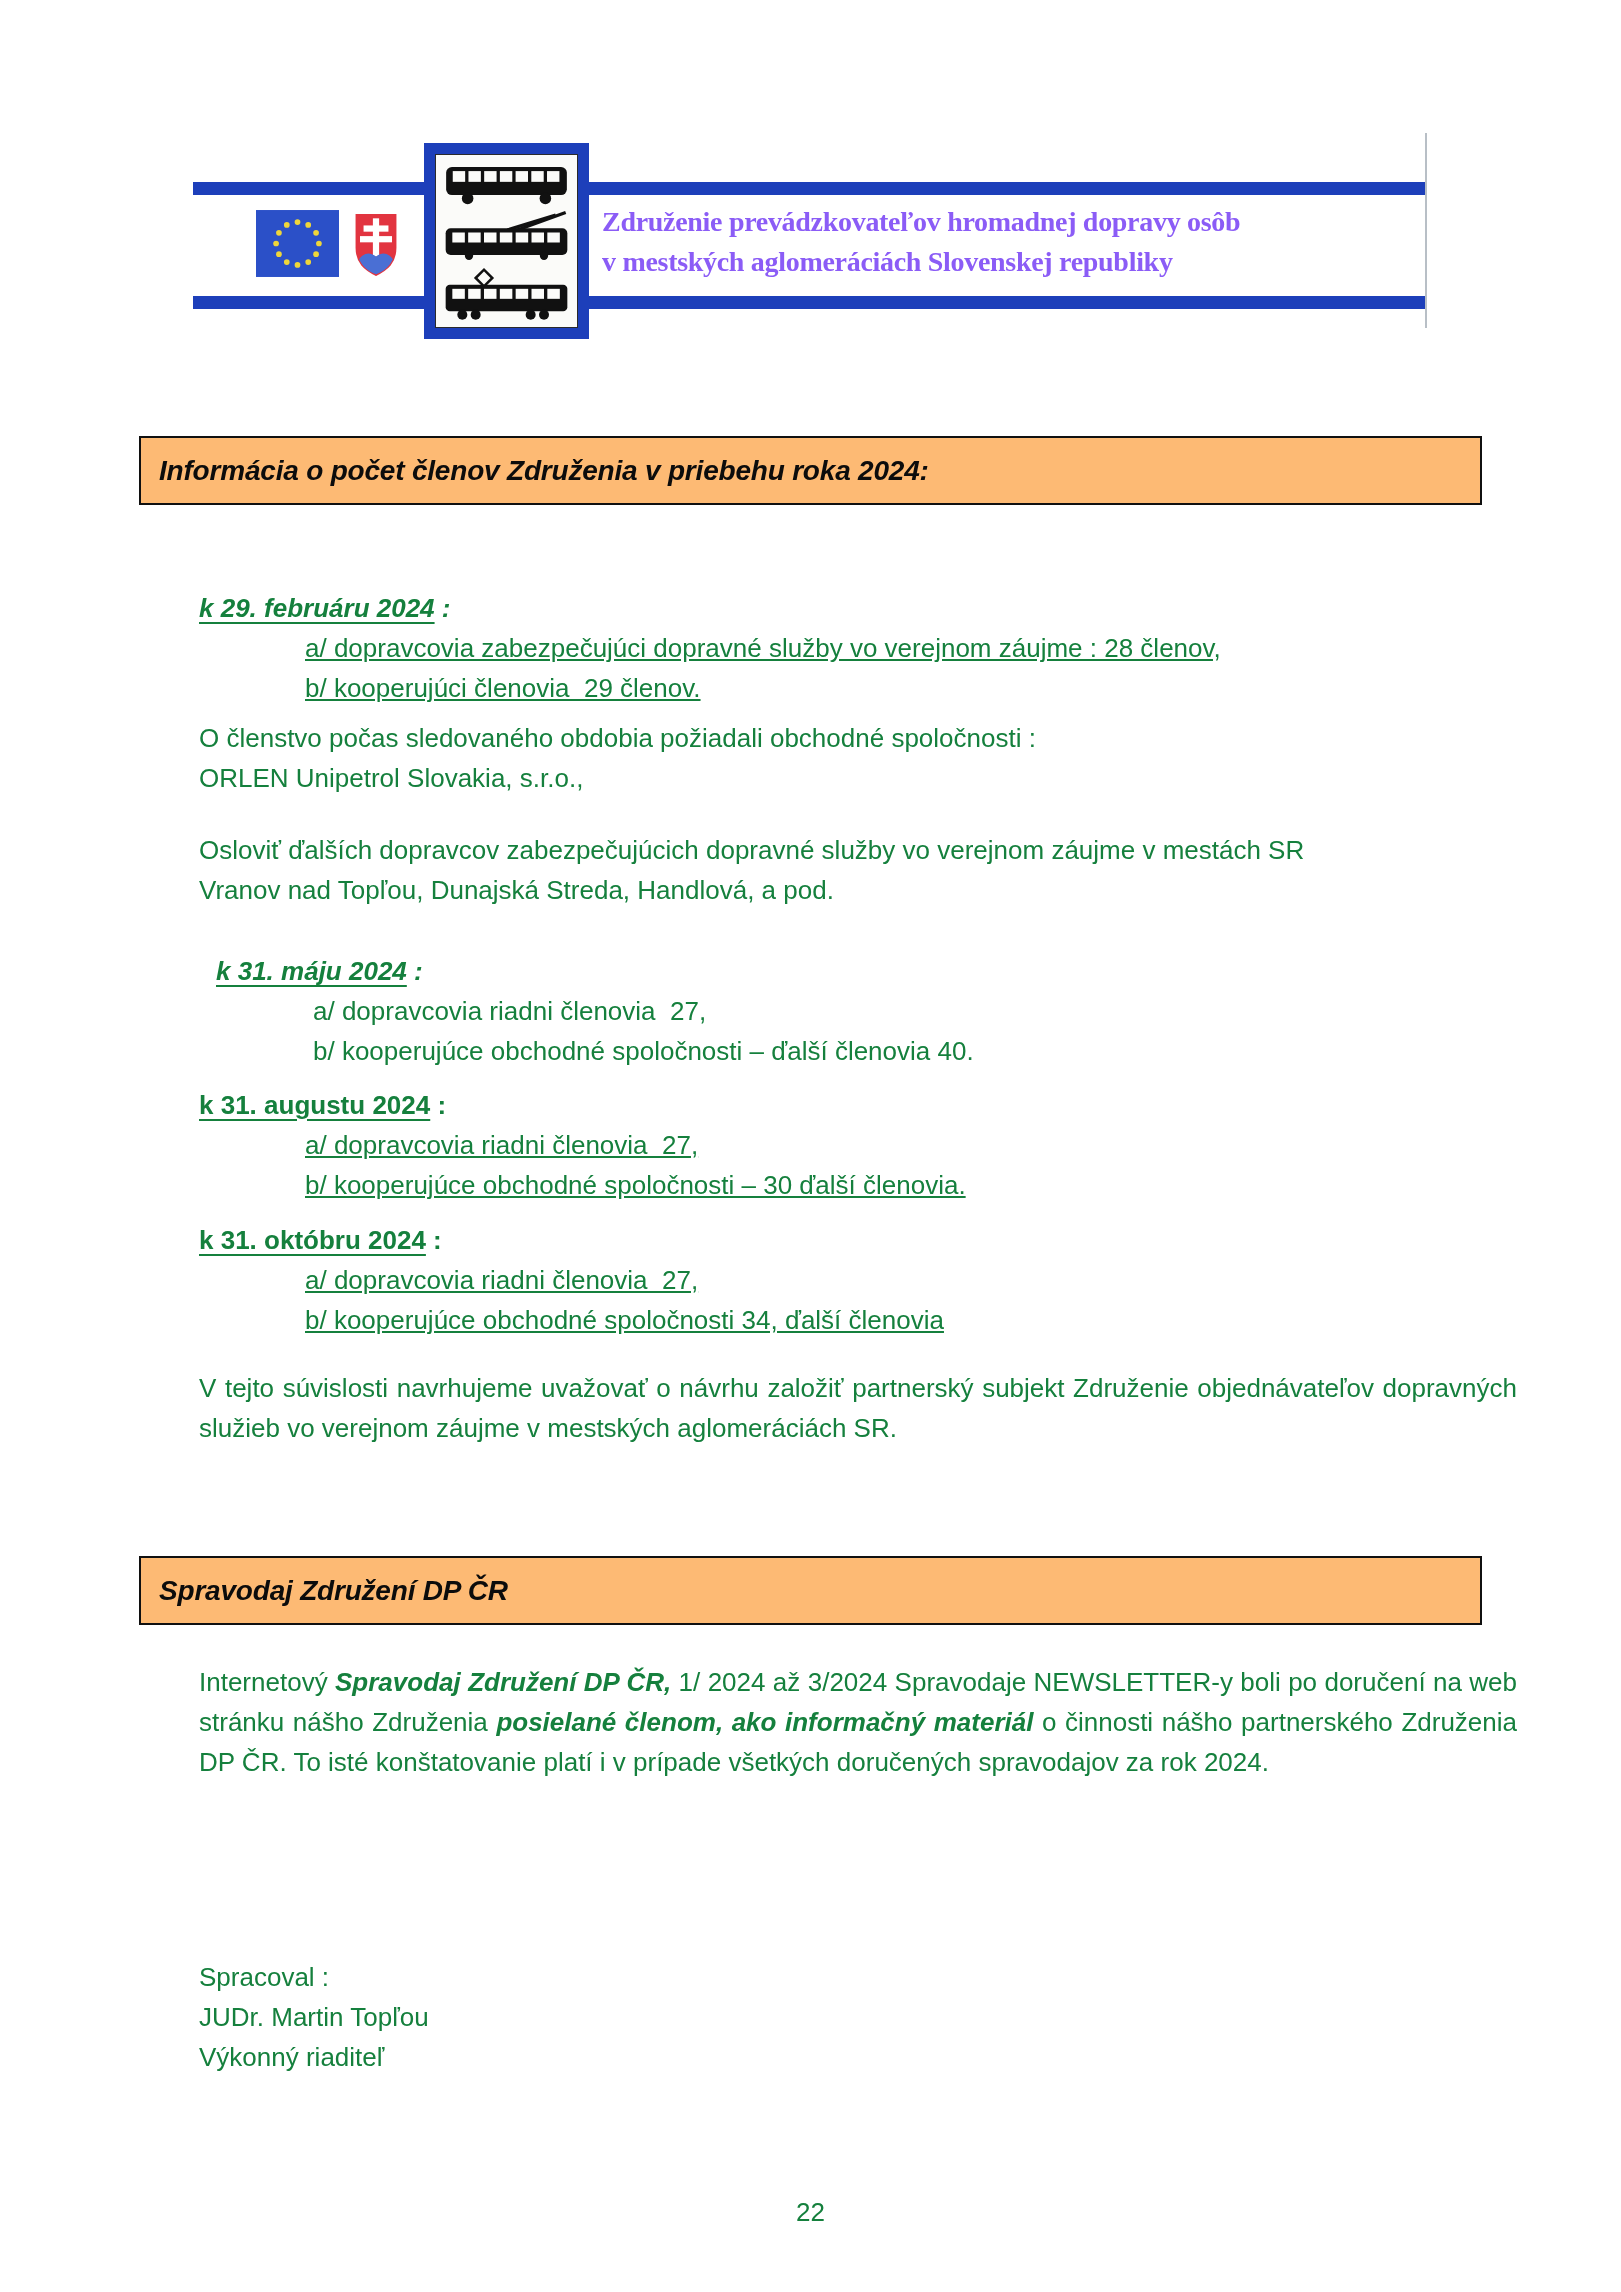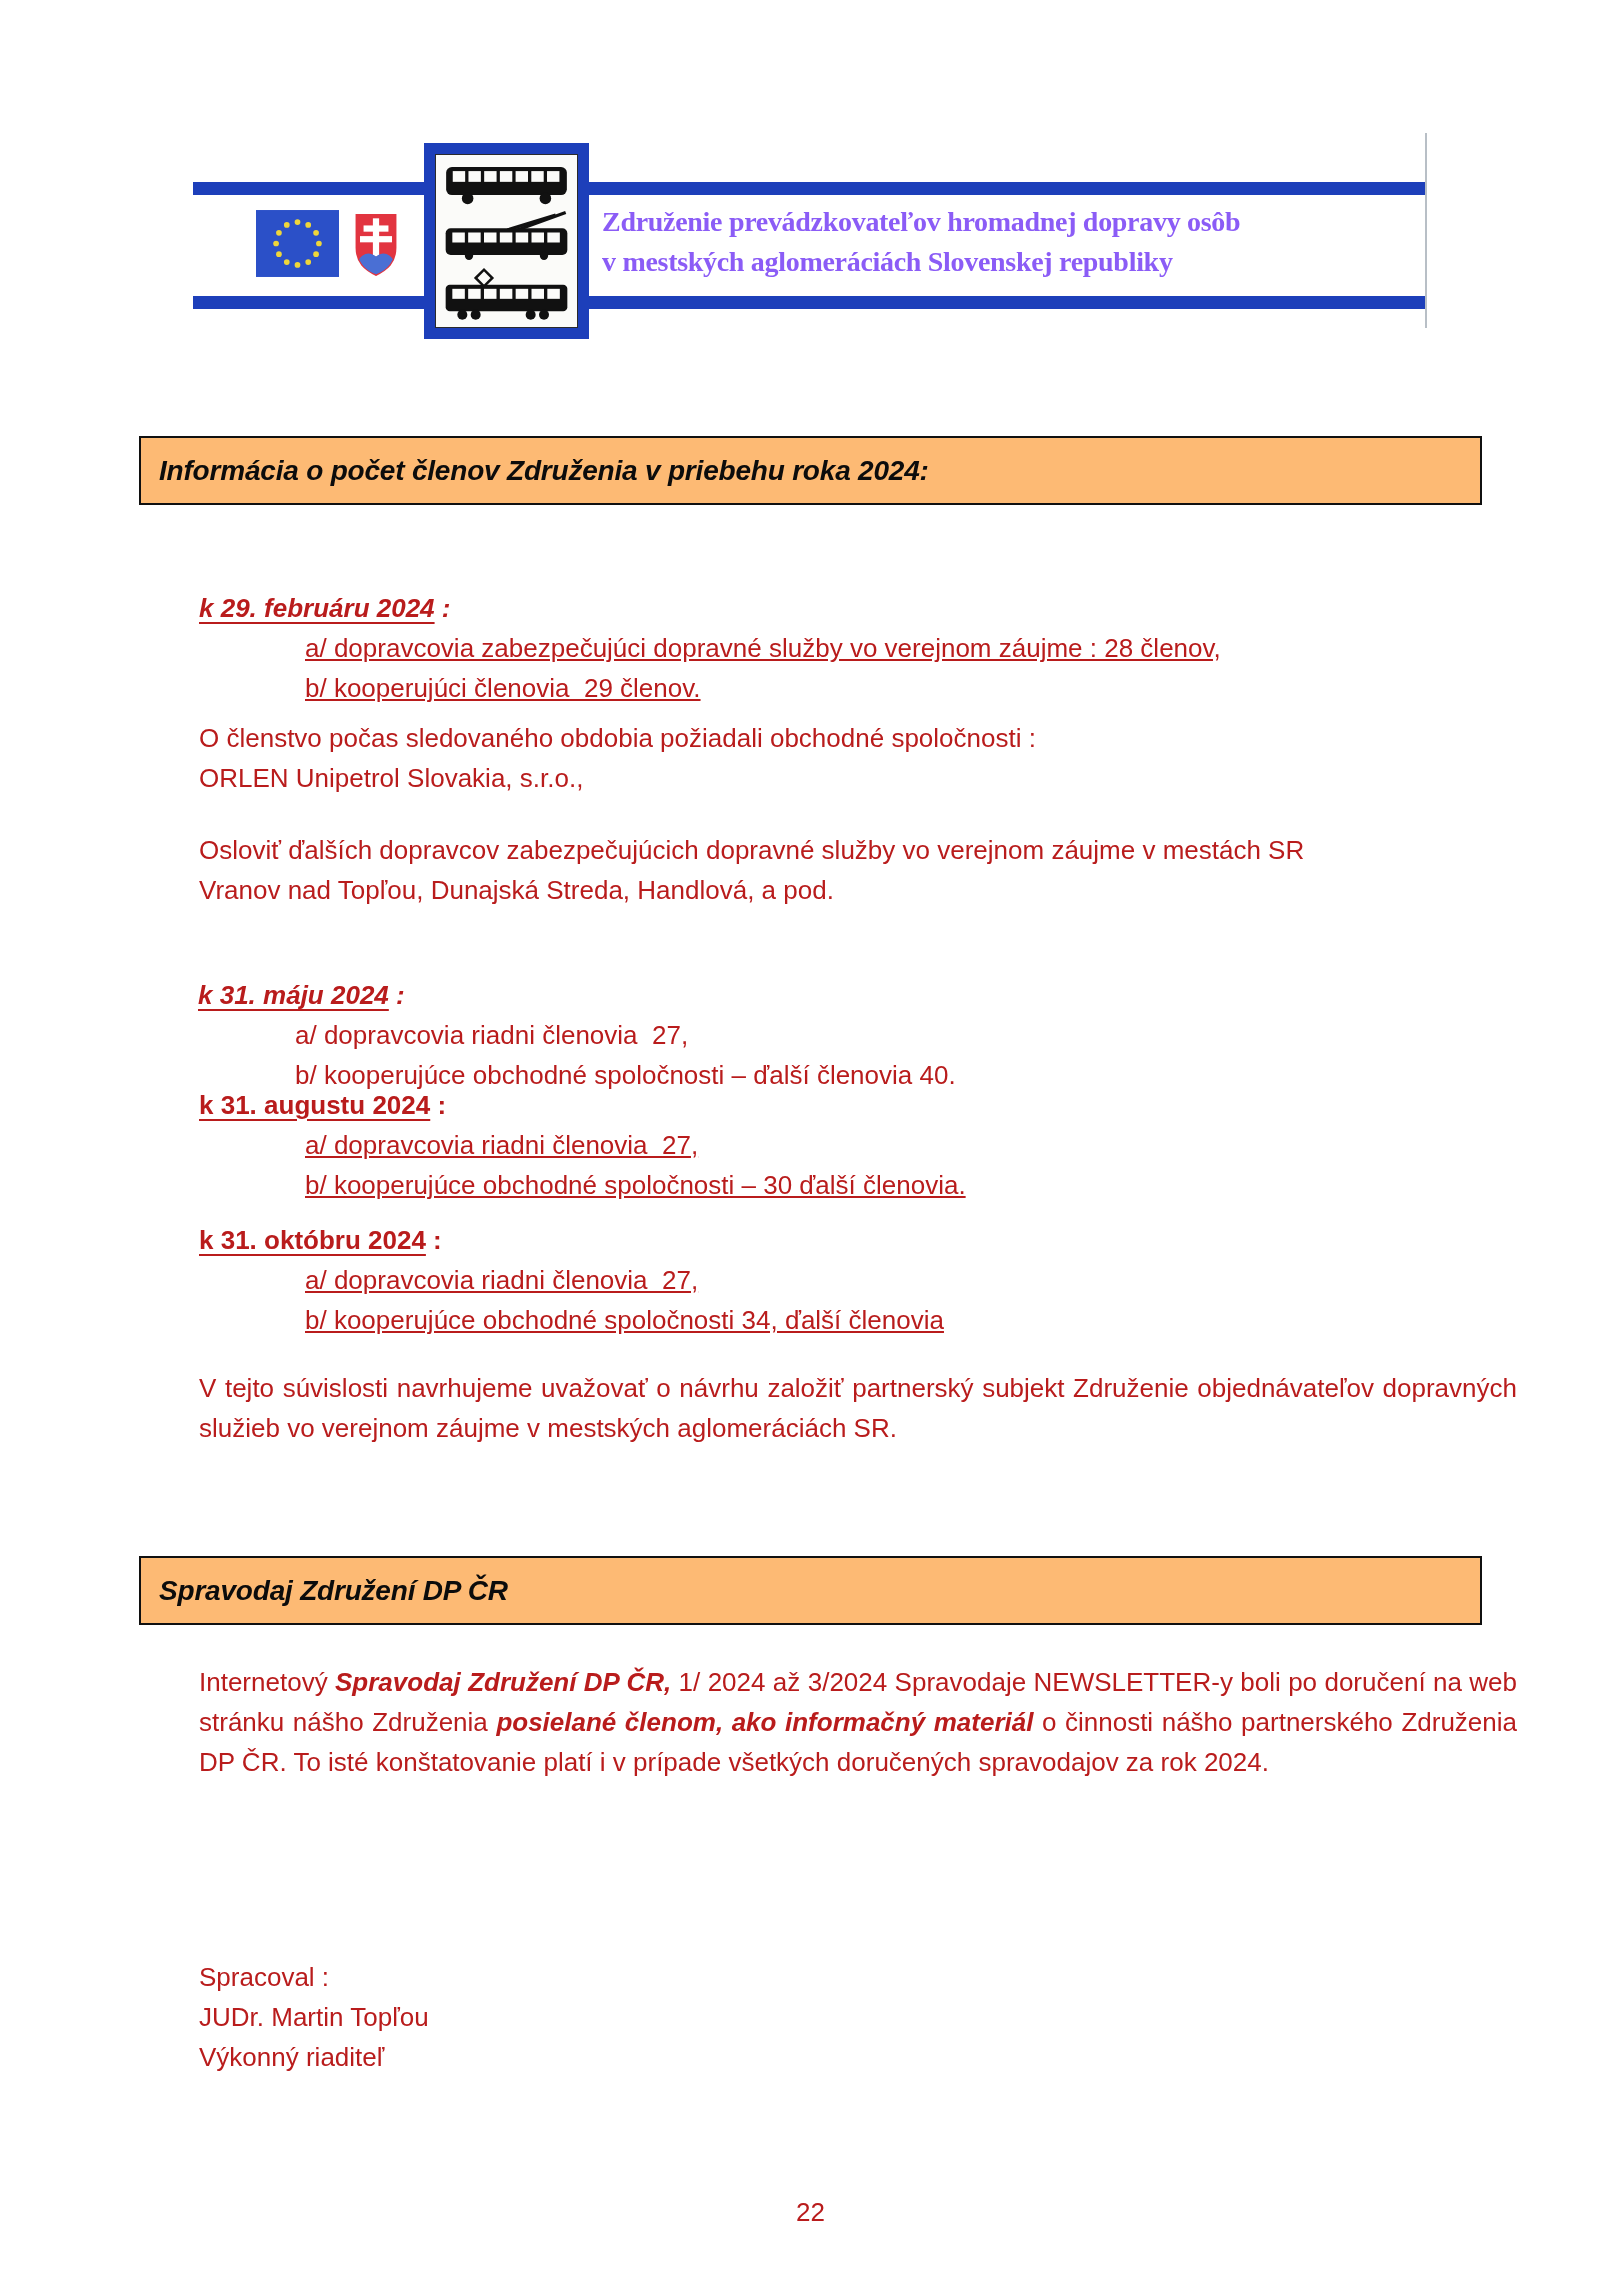--- a/index.html
+++ b/index.html
@@ -43,21 +43,21 @@
     display:flex;align-items:center;padding-left:18px;
   }
   .hbox .htext{
     font-size:28px;font-weight:bold;font-style:italic;color:#0c0c0c;
     letter-spacing:-0.2px;
   }
   .hbox1{top:436px;}
   .hbox2{top:1556px;}
 
   
-  .bodytext{font-size:26px;line-height:40px;color:#b91c1c;}
+  .bodytext{font-size:26px;line-height:40px;color:#15803d;}
   .pre{white-space:pre-wrap;}
   .ms-date{
     font-weight:bold;
     text-decoration:underline;
     text-decoration-thickness:2.2px;
     text-underline-offset:4.5px;
   }
   .it{font-style:italic;}
   .bold{font-weight:bold;}
   .bi{font-weight:bold;font-style:italic;}
@@ -186,21 +186,21 @@
   <div class="abs bodytext" style="left:199px;top:718px;width:1325px;">
     <div>O členstvo počas sledovaného obdobia požiadali obchodné spoločnosti :</div>
     <div>ORLEN Unipetrol Slovakia, s.r.o.,</div>
   </div>
 
   <div class="abs bodytext" style="left:199px;top:830px;width:1325px;">
     <div>Osloviť ďalších dopravcov zabezpečujúcich dopravné služby vo verejnom záujme v mestách SR</div>
     <div>Vranov nad Topľou, Dunajská Streda, Handlová, a pod.</div>
   </div>
 
-  <div class="abs bodytext" style="left:198px;top:951px;width:1325px;margin-top:24px;">
+  <div class="abs bodytext" style="left:216px;top:951px;width:1325px;">
     <div class="pre"><span class="ms-date it">k 31. máju 2024</span><span class="bold it"> :</span></div>
     <div class="pre" style="padding-left:97px;">a/ dopravcovia riadni členovia  27,</div>
     <div class="pre" style="padding-left:97px;">b/ kooperujúce obchodné spoločnosti – ďalší členovia 40.</div>
   </div>
 
   <div class="abs bodytext" style="left:199px;top:1085px;width:1325px;">
     <div class="pre"><span class="ms-date">k 31. augustu 2024</span><span class="bold"> :</span></div>
     <div class="pre indent">a/ dopravcovia riadni členovia  27,</div>
     <div class="pre indent">b/ kooperujúce obchodné spoločnosti – 30 ďalší členovia.</div>
   </div>

